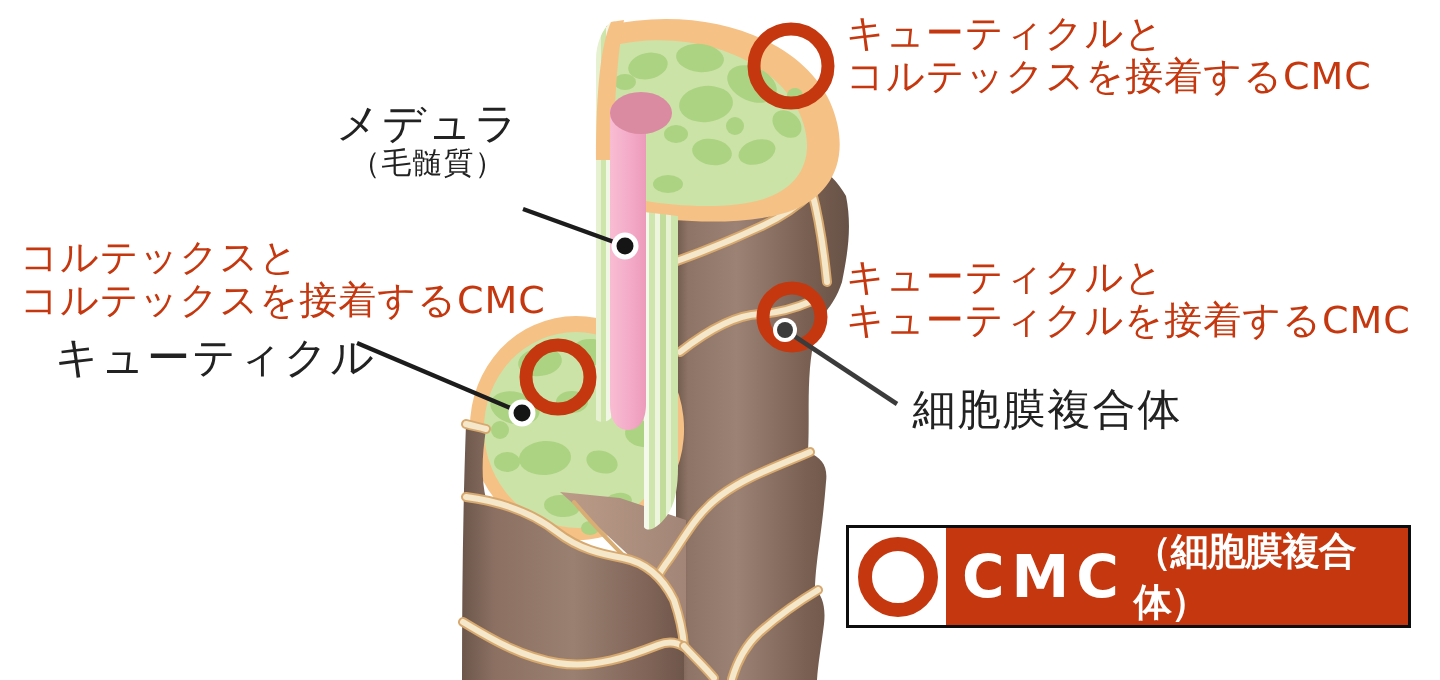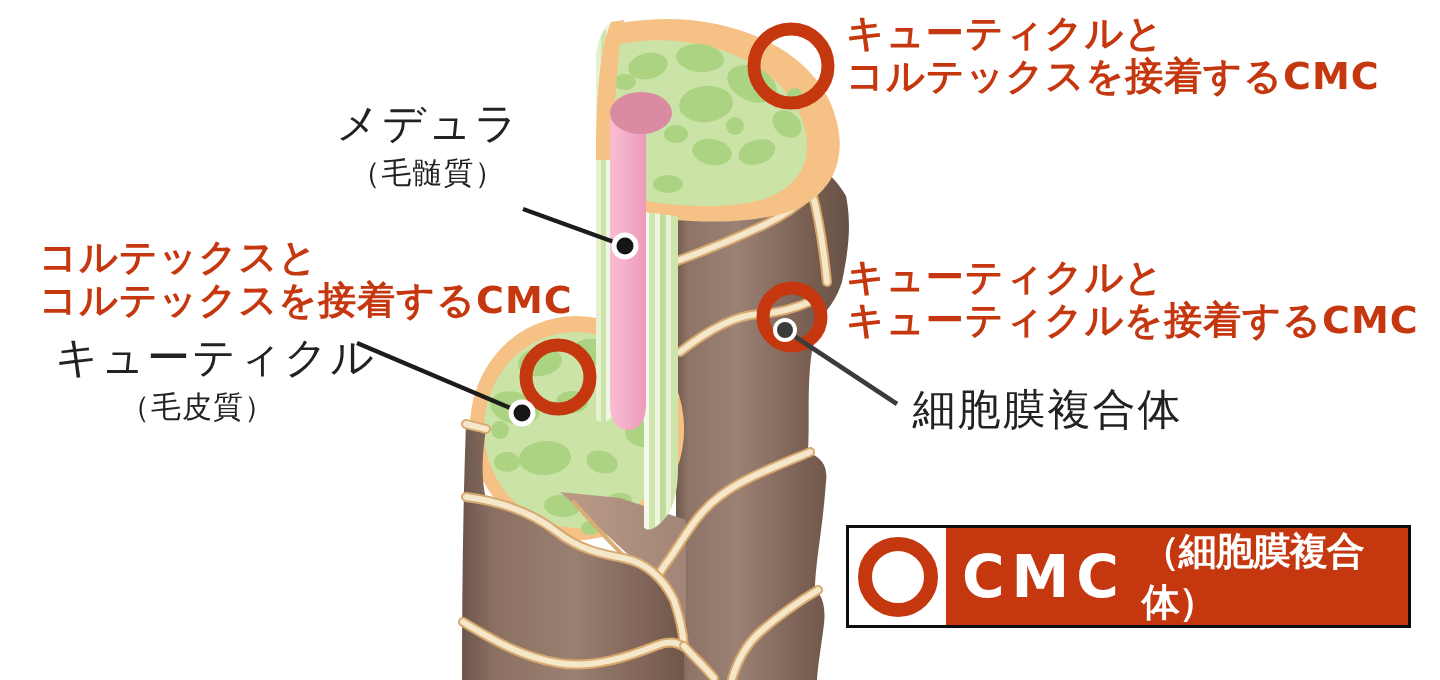--- a/index.html
+++ b/index.html
@@ -5,39 +5,39 @@
   html,body{margin:0;padding:0;background:#ffffff;}
   .stage{
     position:relative;width:1440px;height:680px;background:#ffffff;
     overflow:hidden;font-family:"DejaVu Sans","Liberation Sans",sans-serif;
   }
   .stage svg{position:absolute;left:0;top:0;}
   .lo{fill:none;stroke:#d8a96f;stroke-width:10;stroke-linecap:round;}
   .li{fill:none;stroke:#f5e7c9;stroke-width:6;stroke-linecap:round;}
   .blob{fill:#abd381;}
   .txt{position:absolute;white-space:nowrap;}
-  .callout{color:#c5380f;font-weight:700;font-size:38px;line-height:43px;letter-spacing:1px;}
+  .callout{color:#c5380f;font-weight:400;font-size:38px;line-height:43px;letter-spacing:1px;}
   .blabel{color:#222222;text-align:center;}
   .blabel .nm{font-size:43px;line-height:46px;letter-spacing:2px;}
-  .blabel .rd{font-size:30px;line-height:34px;margin-top:10px;letter-spacing:1px;}
+  .blabel .rd{font-size:30px;line-height:34px;letter-spacing:1px;}
   .callout-tr{left:846px;top:12px;}
-  .callout-lf{left:20px;top:236px;margin-left:19px;}
+  .callout-lf{left:20px;top:236px;}
   .callout-rt{left:846px;top:256px;}
   .medulla-lbl{left:280px;top:100px;width:296px;}
   .cortex-lbl{left:55px;top:334px;width:285px;}
   .cuticle-lbl{left:895px;top:386px;width:305px;}
   .legend{
     position:absolute;left:846px;top:525px;width:559px;height:97px;
     border:3px solid #0d0d0d;display:flex;background:#701a75;box-sizing:content-box;
   }
   .legend-ringcell{width:97px;display:flex;align-items:center;justify-content:center;background:#ffffff;}
   .legend-ring{width:52px;height:52px;border:14px solid #c5380f;border-radius:50%;}
   .legend-body{flex:1;background:#c5380f;color:#ffffff;display:flex;align-items:center;padding-left:16px;}
   .legend-abbr{font-size:58px;font-weight:700;letter-spacing:7px;}
-  .legend-full{font-size:38px;font-weight:700;letter-spacing:-1px;margin-left:16px;}
+  .legend-full{font-size:38px;font-weight:700;letter-spacing:-1px;margin-left:8px;}
 </style>
 </head>
 <body>
 
 <div class="stage">
 
   <svg width="1440" height="680" viewBox="0 0 1440 680">
     <defs>
       <linearGradient id="gRight" x1="0" y1="0" x2="1" y2="0">
         <stop offset="0" stop-color="#6f594d"></stop>
@@ -212,21 +212,20 @@
     <div>キューティクルと</div>
     <div>キューティクルを接着するCMC</div>
   </div>
 
   <div class="txt blabel medulla-lbl">
     <div class="nm">メデュラ</div>
     <div class="rd">（毛髄質）</div>
   </div>
   <div class="txt blabel cortex-lbl">
     <div class="nm">キューティクル</div>
-    <div class="rd">（毛皮質）</div>
   </div>
   <div class="txt blabel cuticle-lbl">
     <div class="nm">細胞膜複合体</div>
   </div>
 
   <div class="legend">
     <div class="legend-ringcell">
       <div class="legend-ring"></div>
     </div>
     <div class="legend-body">

